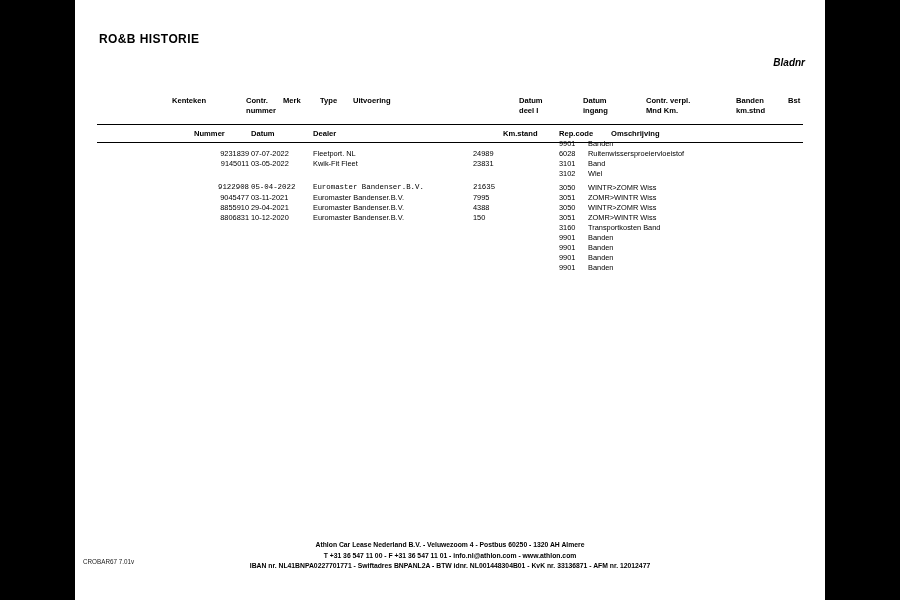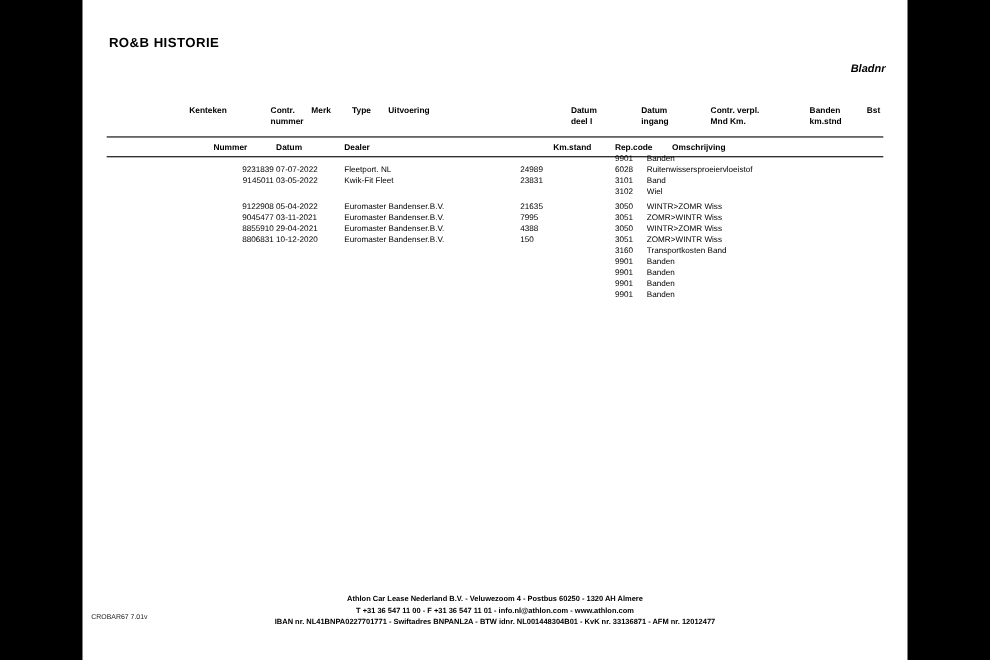--- a/index.html
+++ b/index.html
@@ -170,21 +170,21 @@
       <span class="c-datum">07-07-2022</span>
       <span class="c-dealer">Fleetport. NL</span>
       <span class="c-km">24989</span>
     </div>
     <div class="lrow" style="top:10px;padding-left:28px;">
       <span class="c-nummer">9145011</span>
       <span class="c-datum">03-05-2022</span>
       <span class="c-dealer">Kwik-Fit Fleet</span>
       <span class="c-km">23831</span>
     </div>
-    <div class="lrow" style="top:34px;">
+    <div class="lrow" style="top:34px;font-family:Liberation Mono, monospace;">
       <span class="c-nummer">9122908</span>
       <span class="c-datum">05-04-2022</span>
       <span class="c-dealer">Euromaster Bandenser.B.V.</span>
       <span class="c-km">21635</span>
     </div>
     <div class="lrow" style="top:44px;">
       <span class="c-nummer">9045477</span>
       <span class="c-datum">03-11-2021</span>
       <span class="c-dealer">Euromaster Bandenser.B.V.</span>
       <span class="c-km">7995</span>

